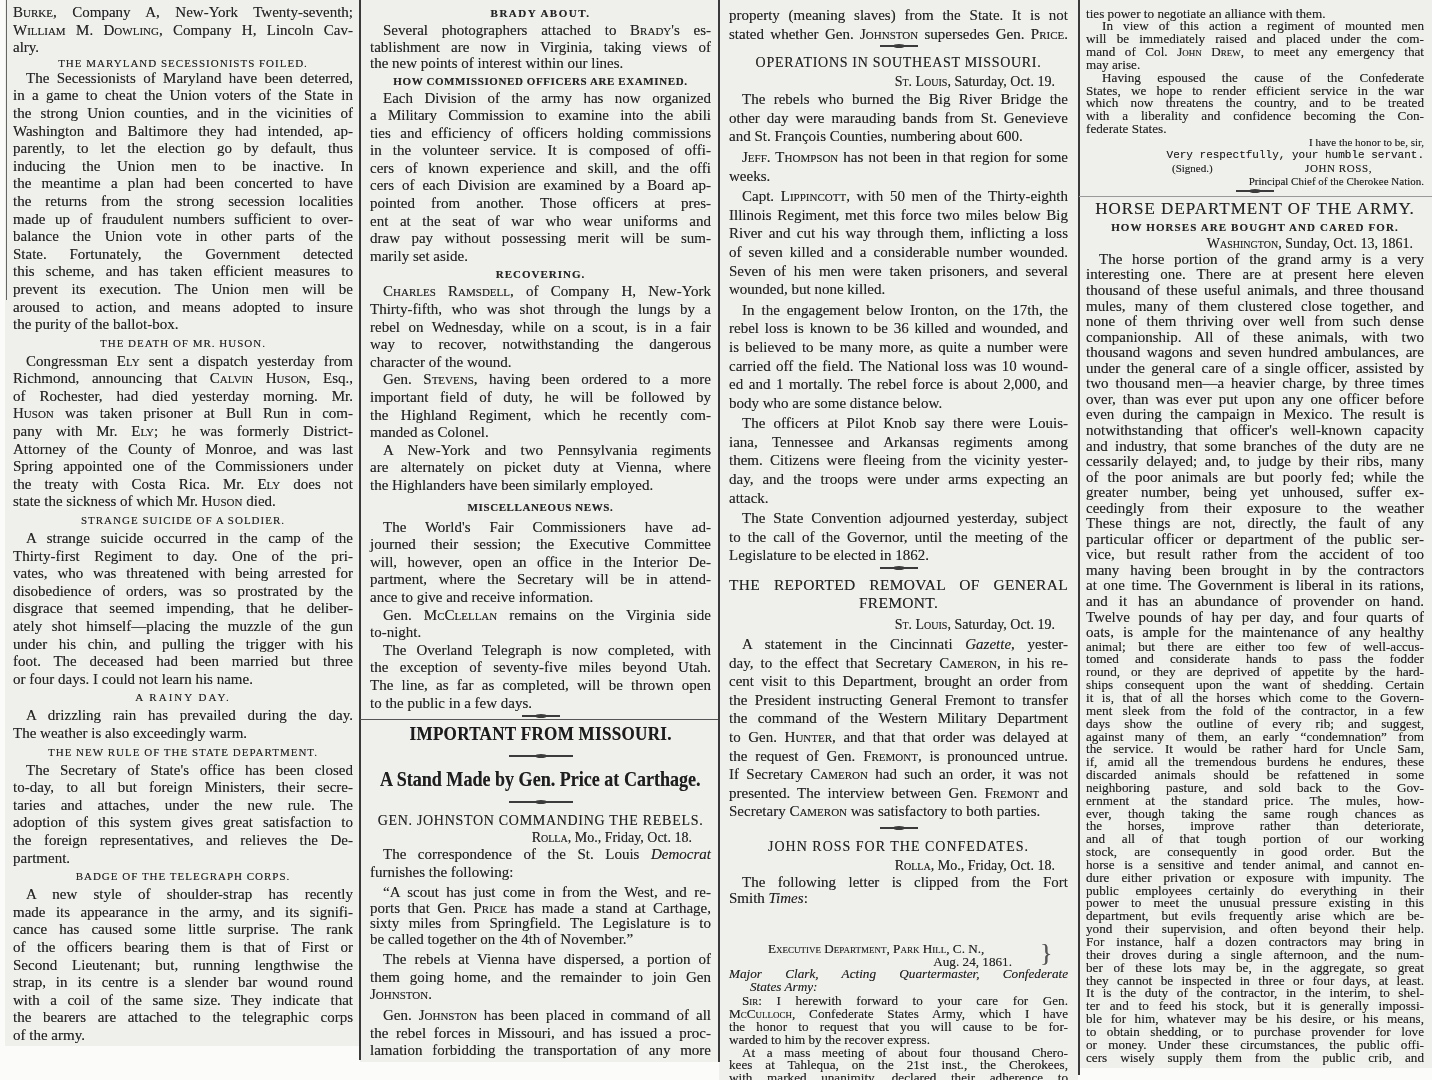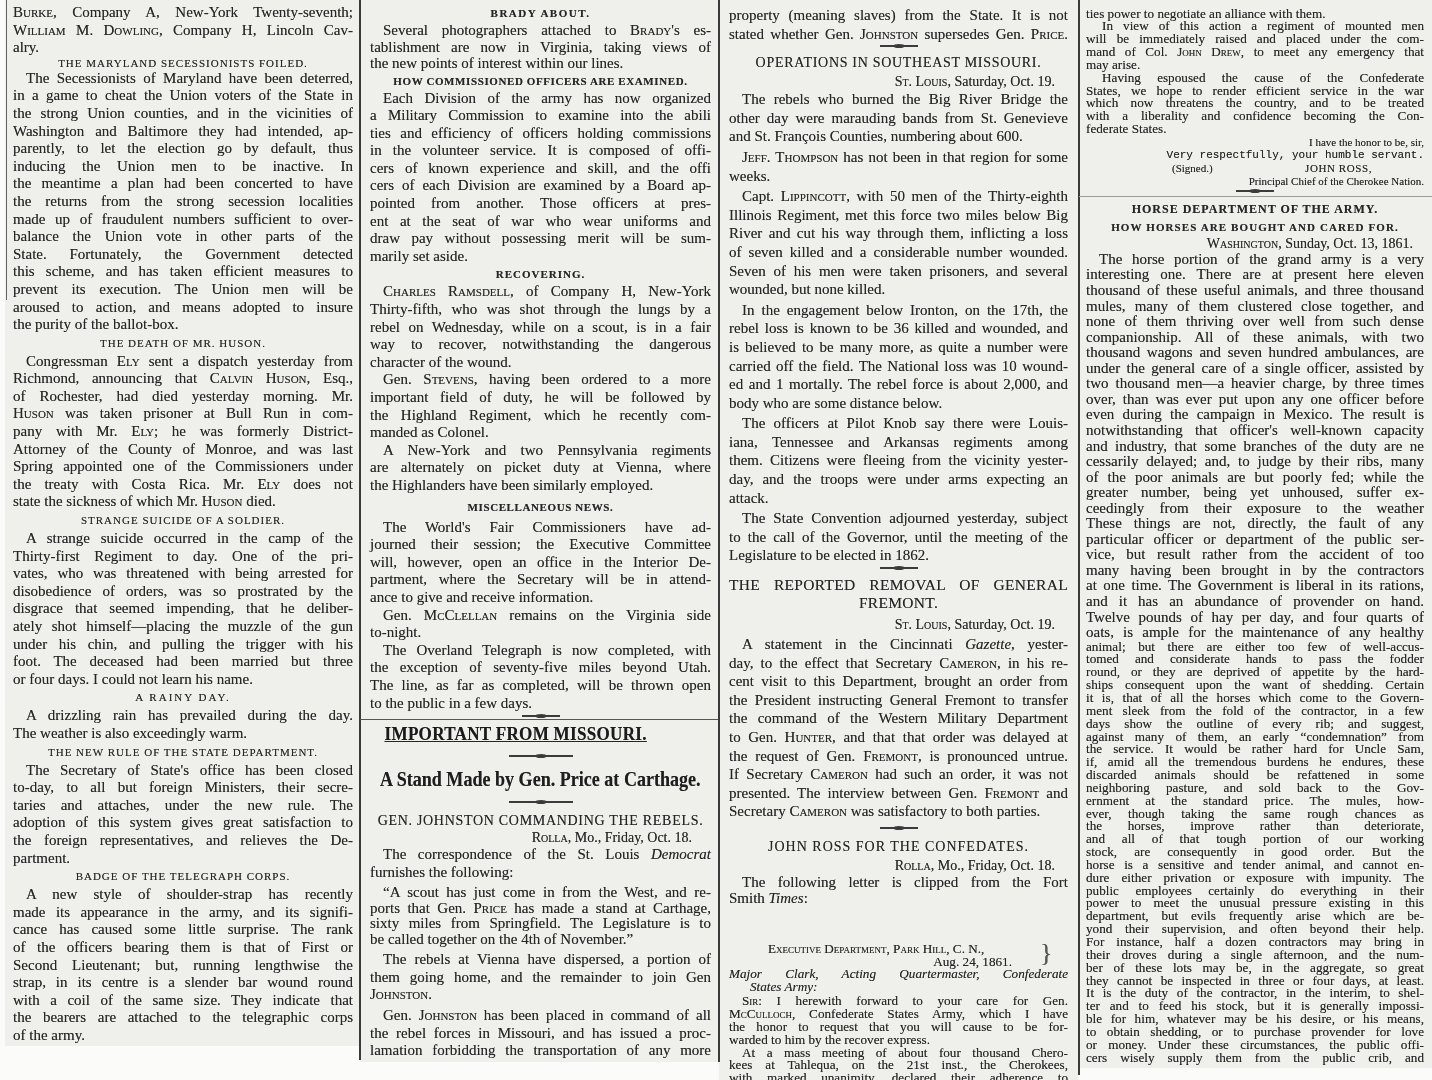--- a/index.html
+++ b/index.html
@@ -43,23 +43,23 @@
 .hd.large .hl{font-size:15.5px;line-height:18px;letter-spacing:0.3px;}
 .hd.large .hl.first{text-align:justify;text-align-last:justify;}
 .hd.hs13{height:13px;line-height:13px;}
 .hd.hs16{height:16px;line-height:16px;}
 .hd.hs17{height:17px;line-height:17px;}
 .hd.hs24{height:24px;line-height:24px;}
 .hd.ls2{letter-spacing:2px;}
 .hd.ls15{letter-spacing:1.5px;}
 .hd.ls11{letter-spacing:1.1px;}
 .hd.ls10{letter-spacing:1px;}
-.hd.fs145{font-size:12px;font-weight:bold;}
-
-.banner{display:flex;justify-content:flex-start;height:24px;margin-top:2px;text-decoration:underline;}
+.hd.fs145{font-size:17px;}
+
+.banner{display:flex;justify-content:center;height:24px;margin-top:2px;}
 .banner span{display:inline-block;font-size:19px;font-weight:bold;line-height:24px;transform:scaleX(0.9);letter-spacing:0.3px;color:#1b1b1b;white-space:nowrap;}
 .deck{display:flex;justify-content:center;height:26px;}
 .deck span{display:inline-block;font-size:21px;font-weight:bold;line-height:26px;transform:scaleX(0.86);color:#1e1e1e;white-space:nowrap;}
 
 .dateline{font-size:14px;line-height:17px;height:17px;text-align:right;white-space:nowrap;}
 .c2 .dateline{padding-right:19px;}
 .c3 .dateline{padding-right:13px;}
 .c4 .dateline{padding-right:11px;}
 
 .rule{display:flex;align-items:center;justify-content:center;height:6px;}

